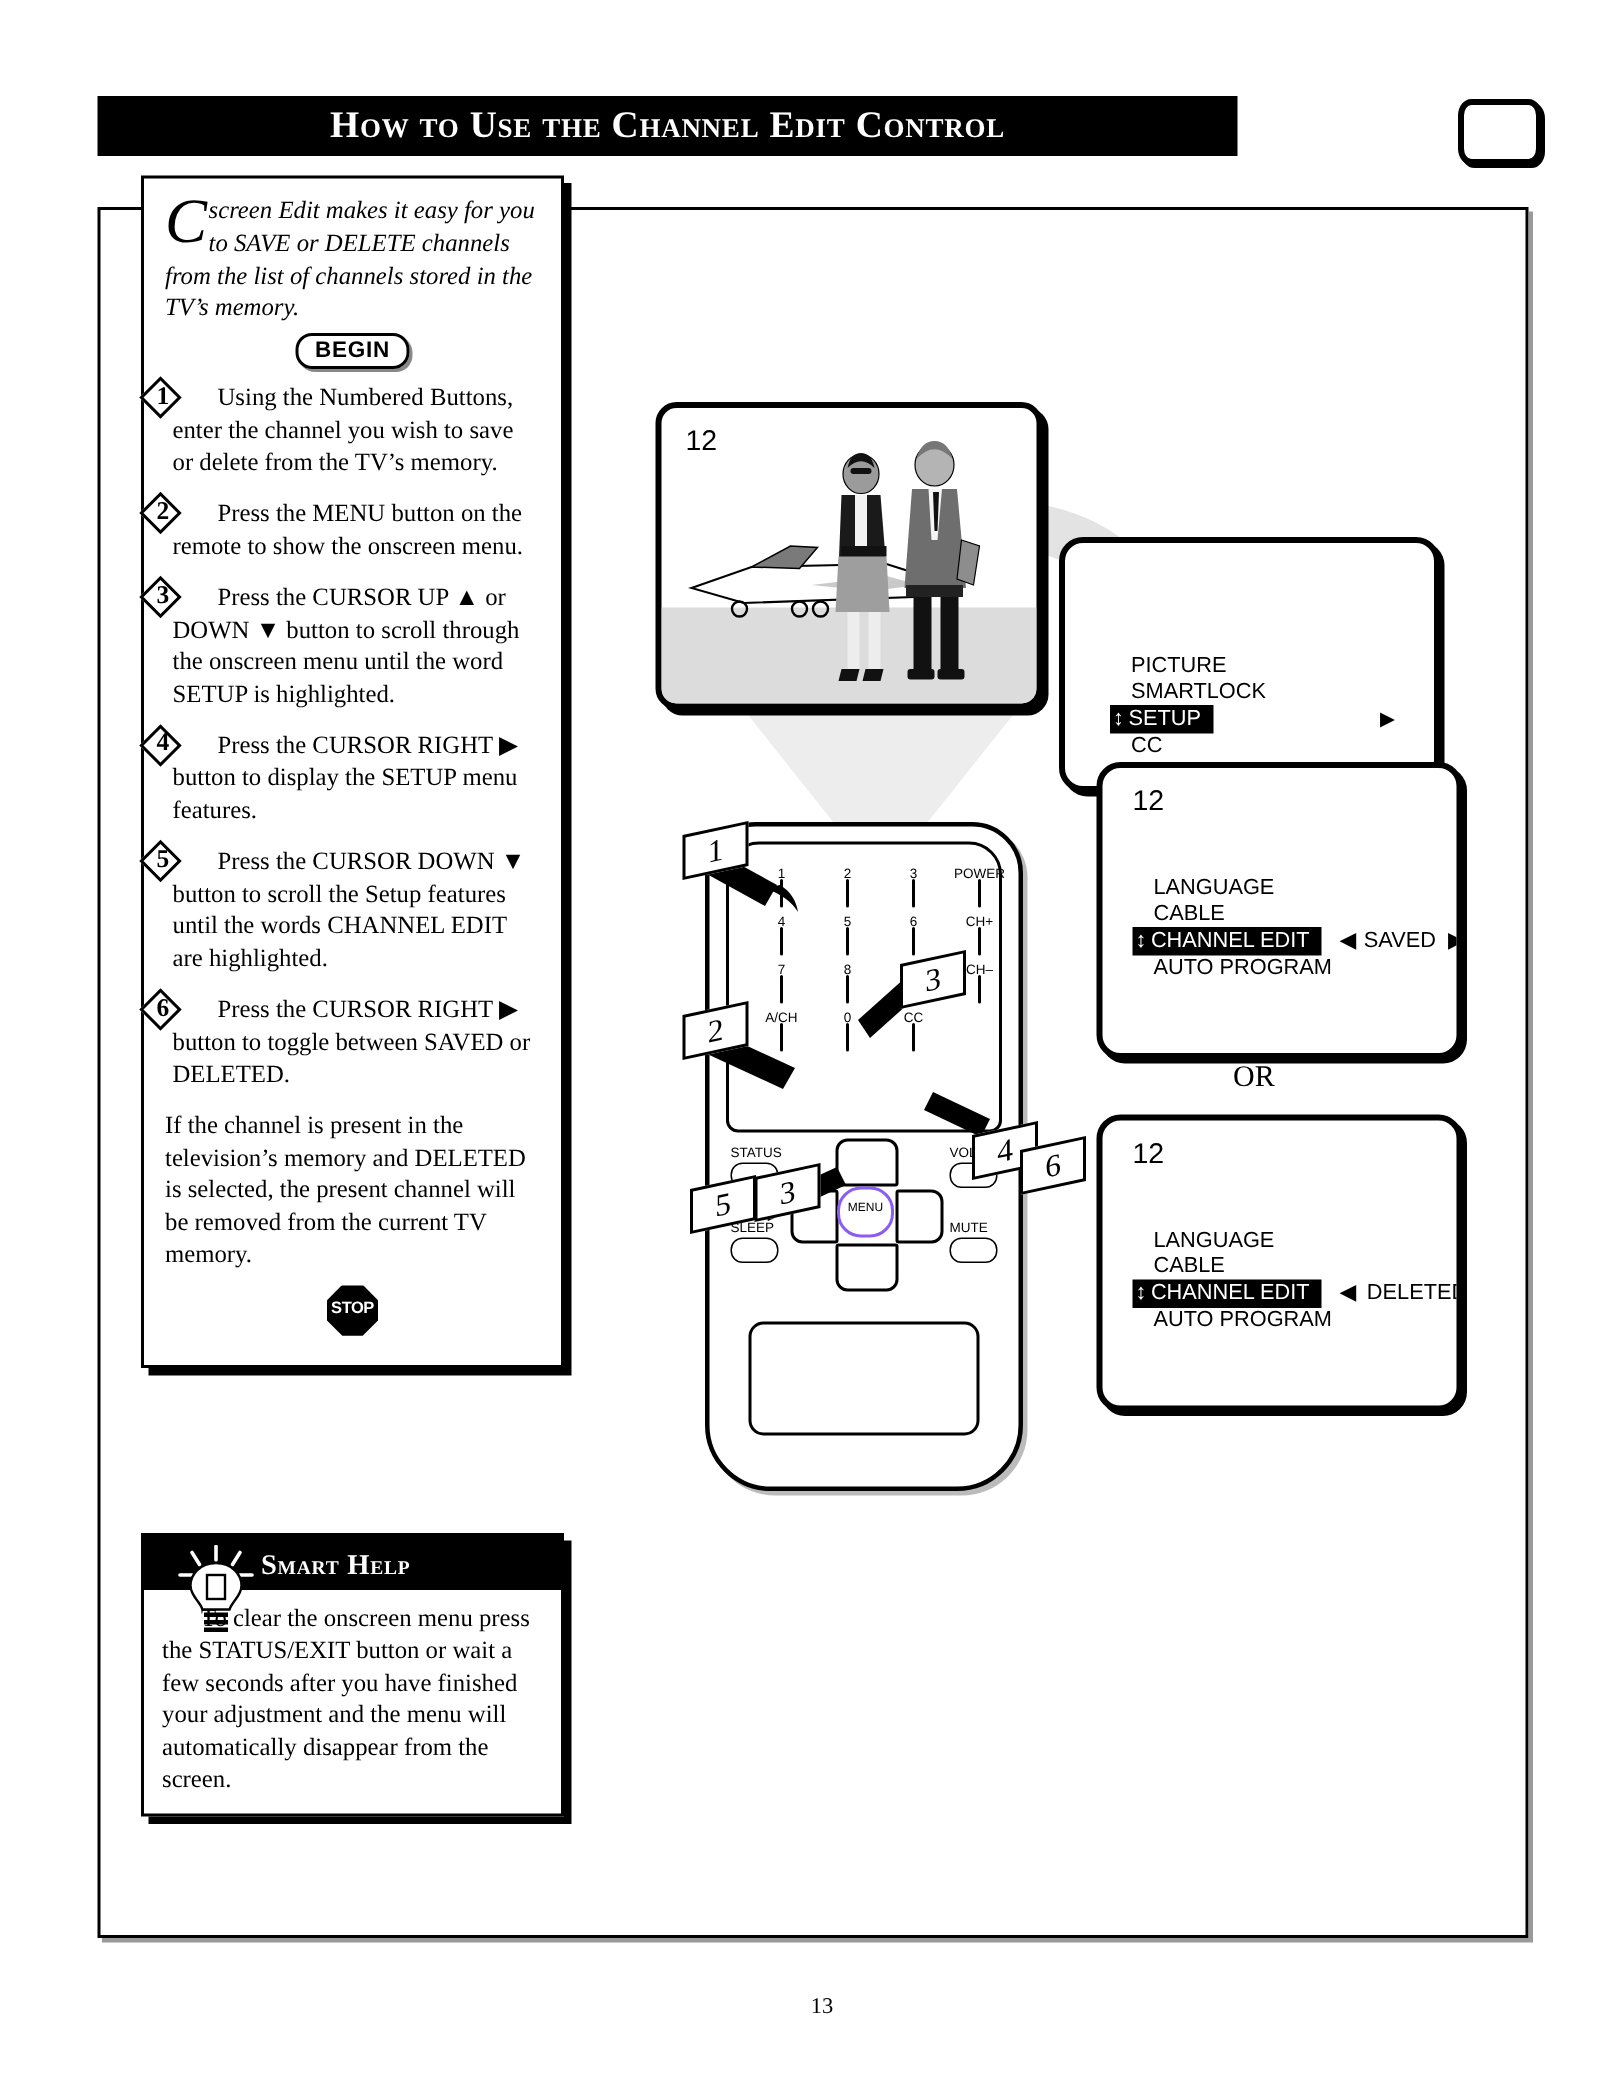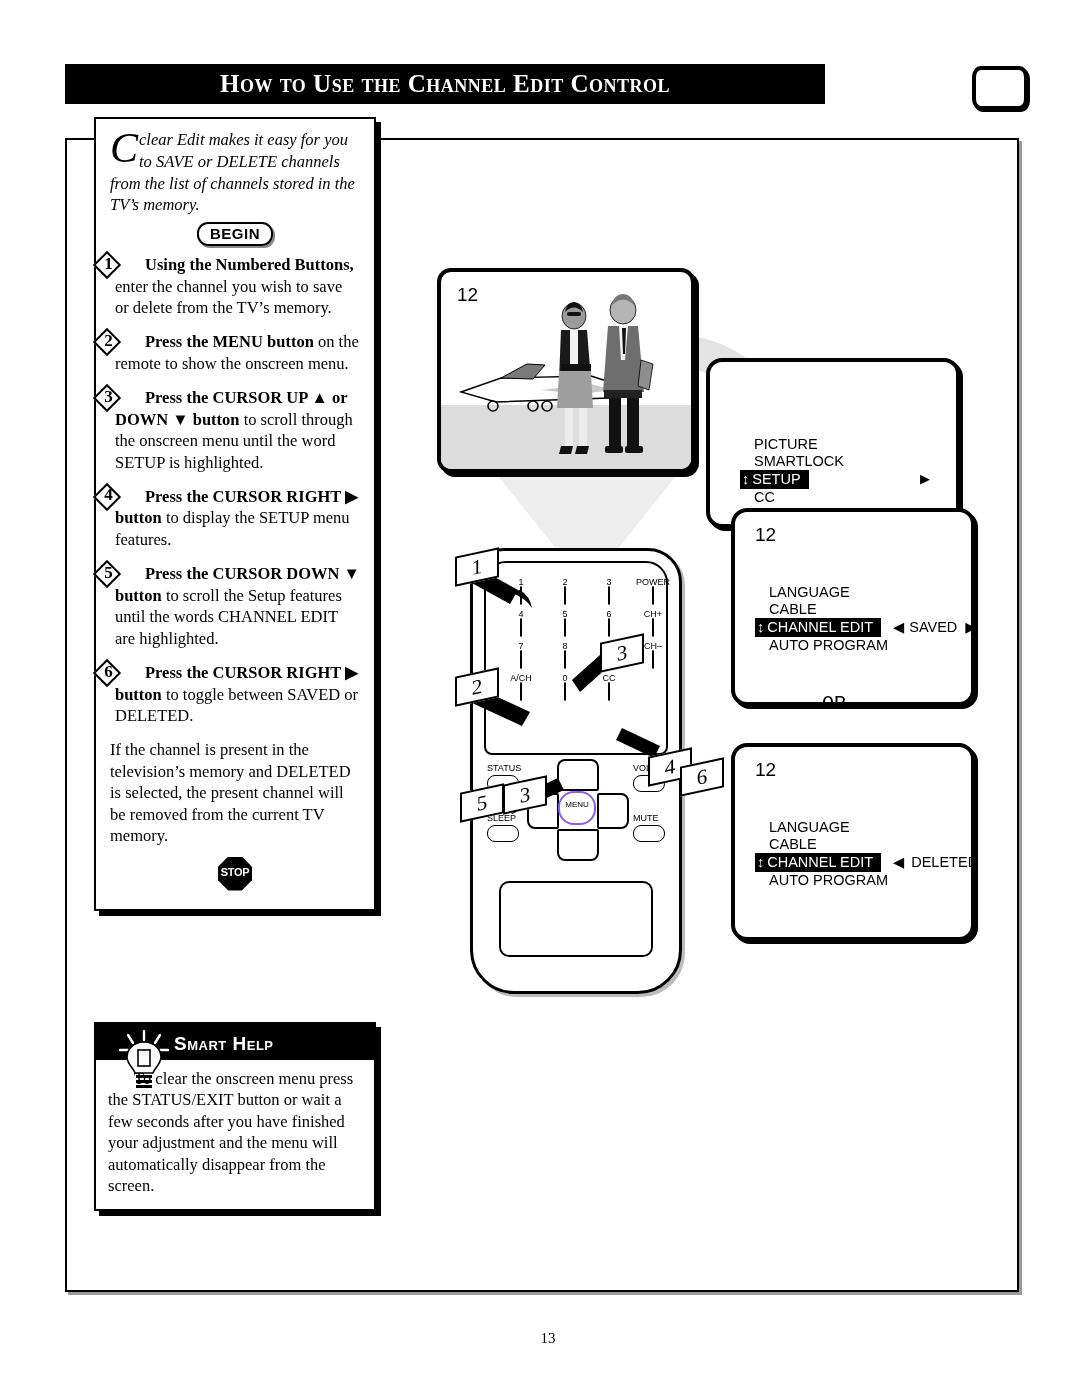--- a/index.html
+++ b/index.html
@@ -120,21 +120,21 @@
     content: "";
     position: absolute;
     left: 3px; top: 2px;
     width: 16px; height: 16px;
     border: 2px solid #000;
     transform: rotate(45deg);
     background: #fff;
   }
   .step-num span { position: relative; z-index: 2; margin-left: -5px; }
   .step-body { display: block; }
-  .step-body b { font-weight: bold; }
+  .step-body b { font-weight: normal; }
   .step-head-indent { padding-left: 30px; }
   .para {
     font-size: 16.5px;
     line-height: 1.30;
     margin: 0 0 10px 0;
   }
   .stop-wrap { text-align: center; margin-top: 6px; }
   .stop-sign {
     display: inline-block;
     width: 34px; height: 34px;
@@ -163,21 +163,21 @@
     box-sizing: border-box;
   }
   .sh-header {
     background: #000;
     height: 36px;
     position: relative;
     display: flex; align-items: flex-end;
   }
   .sh-title {
     color: #fff;
-    font-family: Liberation Sans, sans-serif;
+    font-family: Liberation Serif, serif;
     font-weight: bold;
     font-size: 19px;
     font-variant: small-caps;
     letter-spacing: 0.5px;
     margin-left: 78px;
     margin-bottom: 5px;
   }
   .bulb {
     position: absolute;
     left: 22px; top: 6px;
@@ -354,22 +354,22 @@
     font-size: 14.5px;
     margin-left: 12px;
     white-space: nowrap;
   }
   .osd-arrow-r {
     position: absolute;
     font-size: 13px;
   }
   .or-label {
     position: absolute;
-    left: 822px; top: 692px;
-    font-family: Liberation Mono, monospace;
+    left: 822px; top: 707px;
+    font-family: Liberation Serif, serif;
     font-size: 20px;
   }
 
   .page-num {
     position: absolute;
     left: 16px; right: 0; top: 1330px;
     text-align: center;
     font-family: "Liberation Serif", serif;
     font-size: 15px;
   }
@@ -380,21 +380,21 @@
 <div class="header-bar">
   <div class="header-title">How to Use the Channel Edit Control</div>
 </div>
 <div class="tv-corner-icon"></div>
 
 <div class="page-border"></div>
 
 <div class="instr-panel">
 
   <p class="intro">
-    <span class="dropcap">C</span><span>clear Edit makes it easy for you</span>
+    <span class="dropcap">C</span><span>screen Edit makes it easy for you</span>
     <span>to SAVE or DELETE channels</span>
     <span>from the list of channels stored in the TV’s memory.</span>
   </p>
 
   <div class="begin-wrap">
     <span class="begin-badge">BEGIN</span>
   </div>
 
   <div class="step">
     <span class="step-num">

